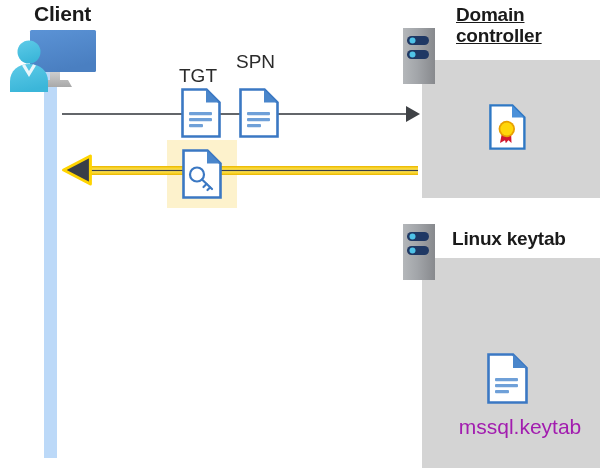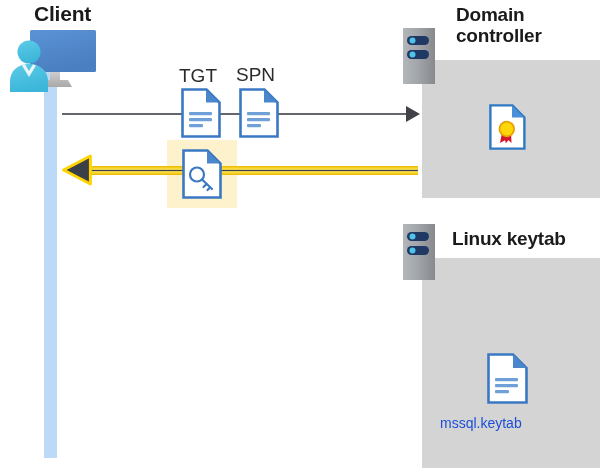--- a/index.html
+++ b/index.html
@@ -21,21 +21,21 @@
   .abs { position: absolute; }
 
   
   .title {
     font-weight: bold;
     color: #1a1a1a;
     letter-spacing: -0.2px;
     line-height: 1.12;
   }
   #client-title { left: 34px; top: 2px; font-size: 21px; }
-  #dc-title     { left: 456px; top: 4px; font-size: 19px; width: 140px; }
+  #dc-title     { left: 456px; top: 4px; font-size: 19px; width: 140px; text-decoration: underline; }
   #linux-title  { left: 452px; top: 228px; font-size: 19px; }
 
   
   .panel { background: #d4d4d4; }
   #dc-panel    { left: 422px; top: 60px;  width: 178px; height: 138px; }
   #linux-panel { left: 422px; top: 258px; width: 178px; height: 210px; }
 
   
   #client-lifeline {
     left: 44px; top: 72px; width: 13px; height: 386px;
@@ -87,31 +87,32 @@
   #cert-doc { left: 489px; top: 104px; width: 37px; height: 46px; }
   #keytab-doc { left: 487px; top: 353px; width: 41px; height: 51px; }
 
   
   .doc-label {
     font-size: 19px;
     color: #2b2b2b;
     font-family: "Liberation Sans", sans-serif;
   }
   #tgt-label { left: 179px; top: 65px; }
-  #spn-label { left: 236px; top: 64px; text-align: right; }
+  #spn-label { left: 236px; top: 51px; text-align: right; }
 
   
   #sql-icon { left: 480px; top: 277px; width: 54px; height: 56px; }
 
   
   #keytab-name {
     left: 440px; top: 415px;
-    font-size: 14px;
-    color: #1d4ed8;
+    font-size: 21px;
+    color: #a21caf;
     width: 160px;
+    text-align: center;
   }
 </style>
 </head>
 <body>
 
 <div id="canvas">
 
   <div class="abs panel" id="dc-panel"></div>
   <div class="abs panel" id="linux-panel"></div>
 

